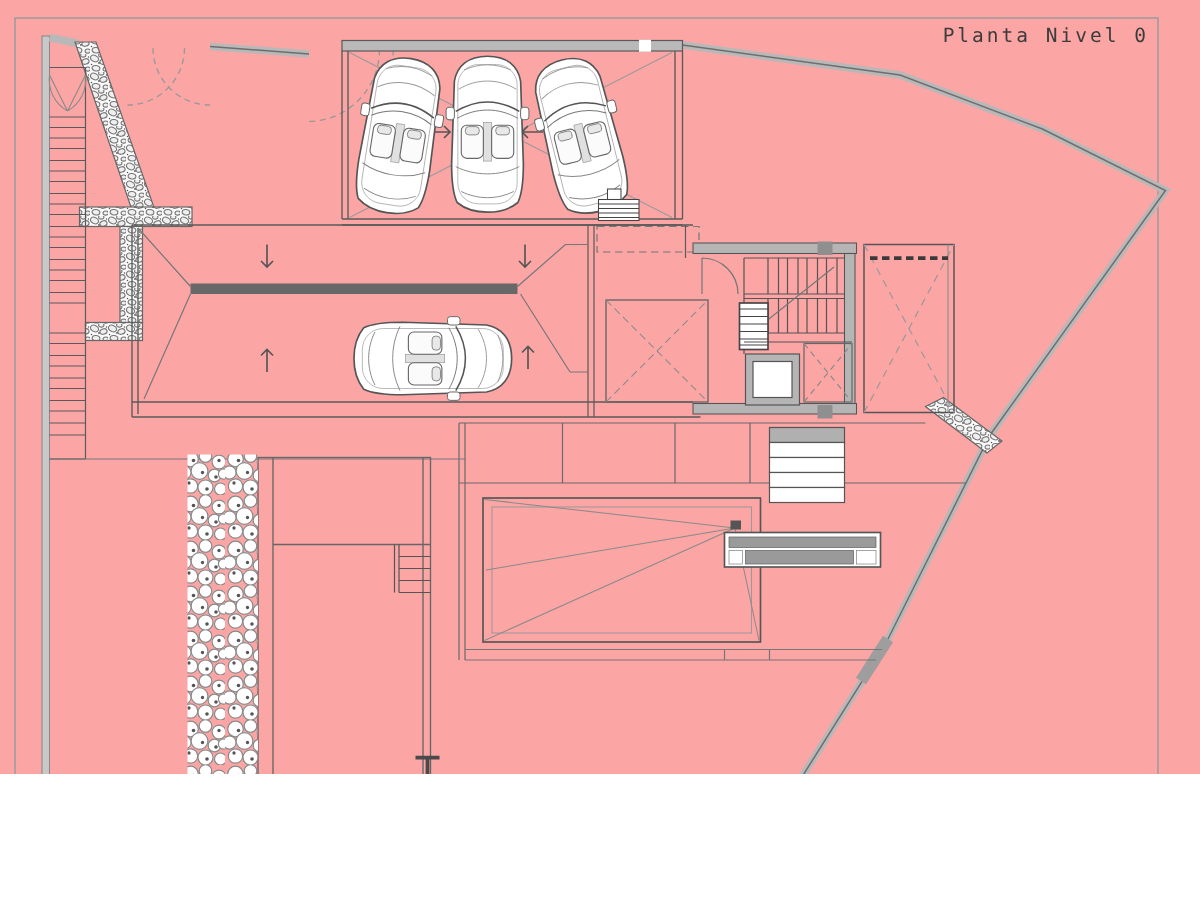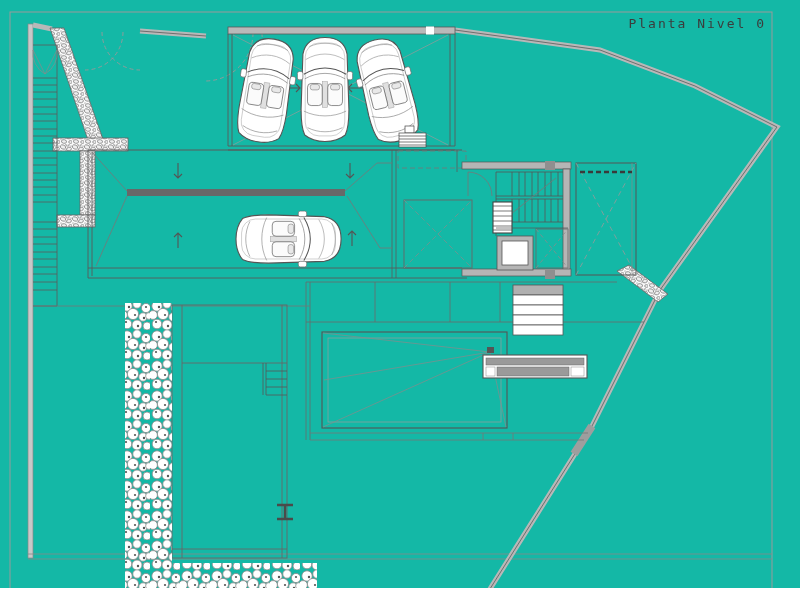--- a/index.html
+++ b/index.html
@@ -1,17 +1,17 @@
 <!DOCTYPE html>
 <html><head>
 <meta charset="utf-8">
 <style>
   html,body{margin:0;padding:0;background:#fff;}
   body{font-family:"DejaVu Sans Mono","Liberation Mono",monospace;}
-  .sheet{position:relative;width:800px;height:588px;background:#14b8a6;overflow:hidden;text-align:center;}
+  .sheet{position:relative;width:800px;height:516px;background:#fca5a5;overflow:hidden;text-align:center;}
   svg{display:block;}
   text.plan-title{font-family:"DejaVu Sans Mono","Liberation Mono",monospace;font-size:13px;
     letter-spacing:2px;fill:#3c3c3c;}
 </style>
 </head>
 <body>
 
 <div class="sheet">
 <svg width="800" height="612" viewBox="0 0 800 612">
   <defs>

